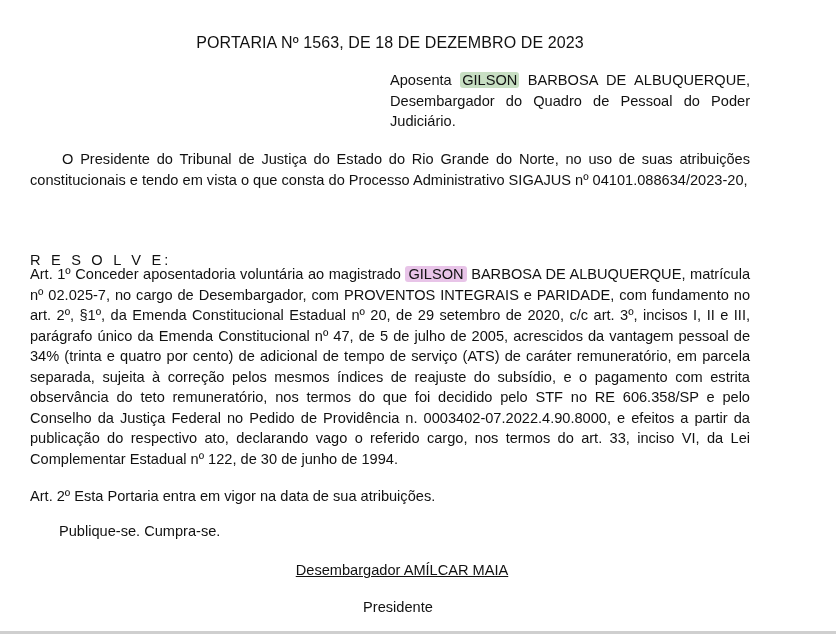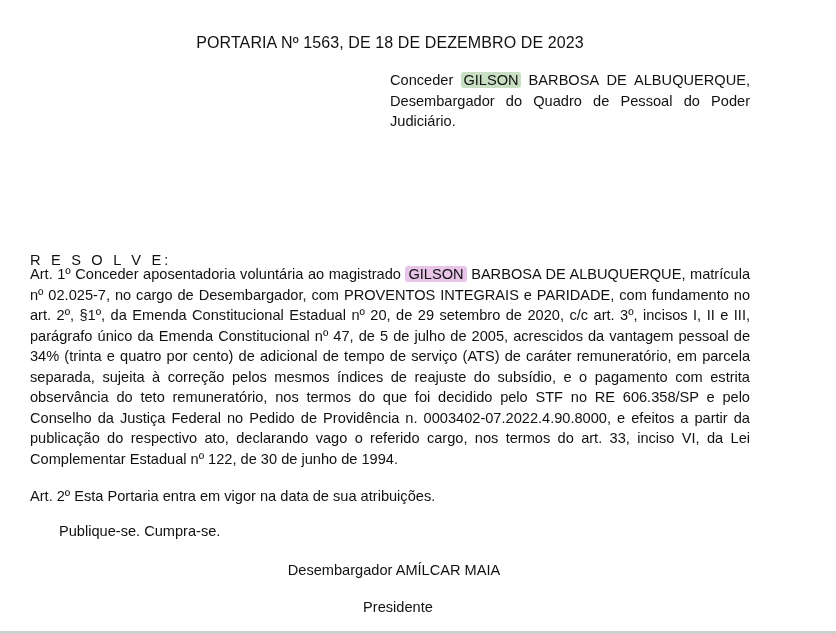--- a/index.html
+++ b/index.html
@@ -22,33 +22,34 @@
   }
   .para {
     position: absolute; left: 30px; width: 720px;
     text-align: justify; line-height: 20.5px;
   }
   .p-intro { top: 149px; text-indent: 32px; }
   .resolve { position: absolute; left: 30px; top: 228px; letter-spacing: 3.2px; margin-top: 24px; }
   .p-art1 { top: 264px; }
   .p-art2 { top: 486px; }
   .publique { position: absolute; left: 59px; top: 523px; }
-  .signer { position: absolute; top: 562px; left: 4px; width: 780px; text-align: center; }
+  .signer { position: absolute; top: 562px; left: 12px; width: 780px; text-align: center; text-decoration: underline; }
   .role { position: absolute; top: 599px; left: 8px; width: 780px; text-align: center; }
   .hl-green { background: #c8dfc3; border-radius: 3px; padding: 0 2px; }
   .hl-pink { background: #e8c4e8; border-radius: 3px; padding: 0 3px; }
 </style>
 </head>
 <body>
 
 <div class="page">
   <div class="title">PORTARIA Nº 1563, DE 18 DE DEZEMBRO DE 2023</div>
 
-  <div class="ementa"><span>Conceder </span><span class="hl-green">GILSON</span><span> BARBOSA DE ALBUQUERQUE, Desembargador do Quadro de Pessoal do Poder Judiciário.</span></div>
+  <div class="ementa"><span>Aposenta </span><span class="hl-green">GILSON</span><span> BARBOSA DE ALBUQUERQUE, Desembargador do Quadro de Pessoal do Poder Judiciário.</span></div>
 
+  <div class="para p-intro">O Presidente do Tribunal de Justiça do Estado do Rio Grande do Norte, no uso de suas atribuições constitucionais e tendo em vista o que consta do Processo Administrativo SIGAJUS nº 04101.088634/2023-20,</div>
 
   <div class="resolve">R E S O L V E:</div>
 
   <div class="para p-art1"><span>Art. 1º Conceder aposentadoria voluntária ao magistrado </span><span class="hl-pink">GILSON</span><span> BARBOSA DE ALBUQUERQUE, matrícula nº 02.025-7, no cargo de Desembargador, com PROVENTOS INTEGRAIS e PARIDADE, com fundamento no art. 2º, §1º, da Emenda Constitucional Estadual nº 20, de 29 setembro de 2020, c/c art. 3º, incisos I, II e III, parágrafo único da Emenda Constitucional nº 47, de 5 de julho de 2005, acrescidos da vantagem pessoal de 34% (trinta e quatro por cento) de adicional de tempo de serviço (ATS) de caráter remuneratório, em parcela separada, sujeita à correção pelos mesmos índices de reajuste do subsídio, e o pagamento com estrita observância do teto remuneratório, nos termos do que foi decidido pelo STF no RE 606.358/SP e pelo Conselho da Justiça Federal no Pedido de Providência n. 0003402-07.2022.4.90.8000, e efeitos a partir da publicação do respectivo ato, declarando vago o referido cargo, nos termos do art. 33, inciso VI, da Lei Complementar Estadual nº 122, de 30 de junho de 1994.</span></div>
 
   <div class="para p-art2">Art. 2º Esta Portaria entra em vigor na data de sua atribuições.</div>
 
   <div class="publique">Publique-se. Cumpra-se.</div>
 
   <div class="signer">Desembargador AMÍLCAR MAIA</div>

